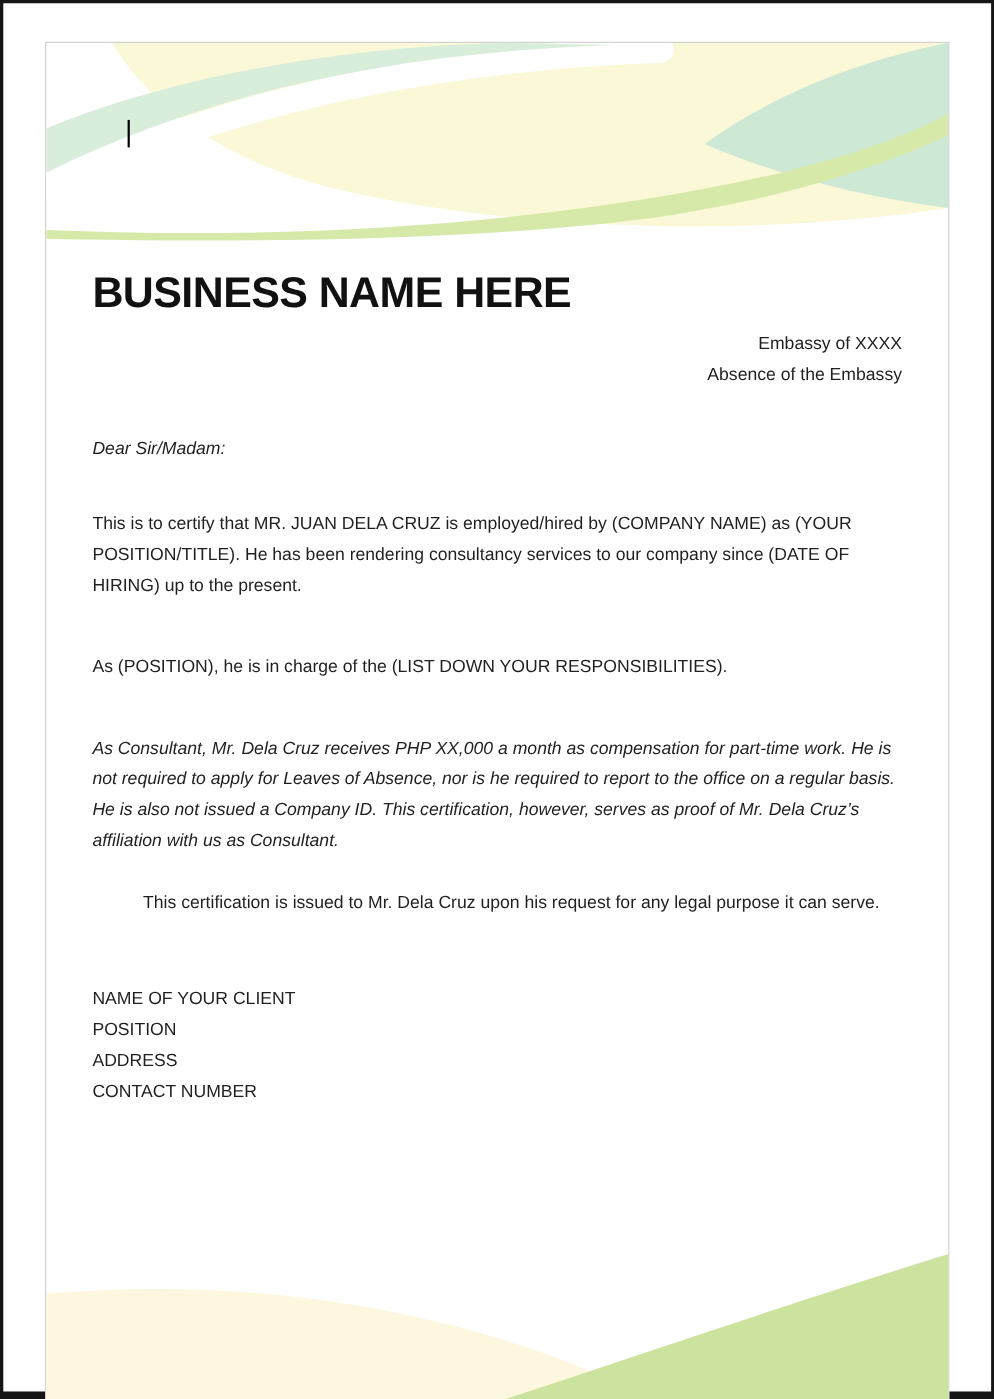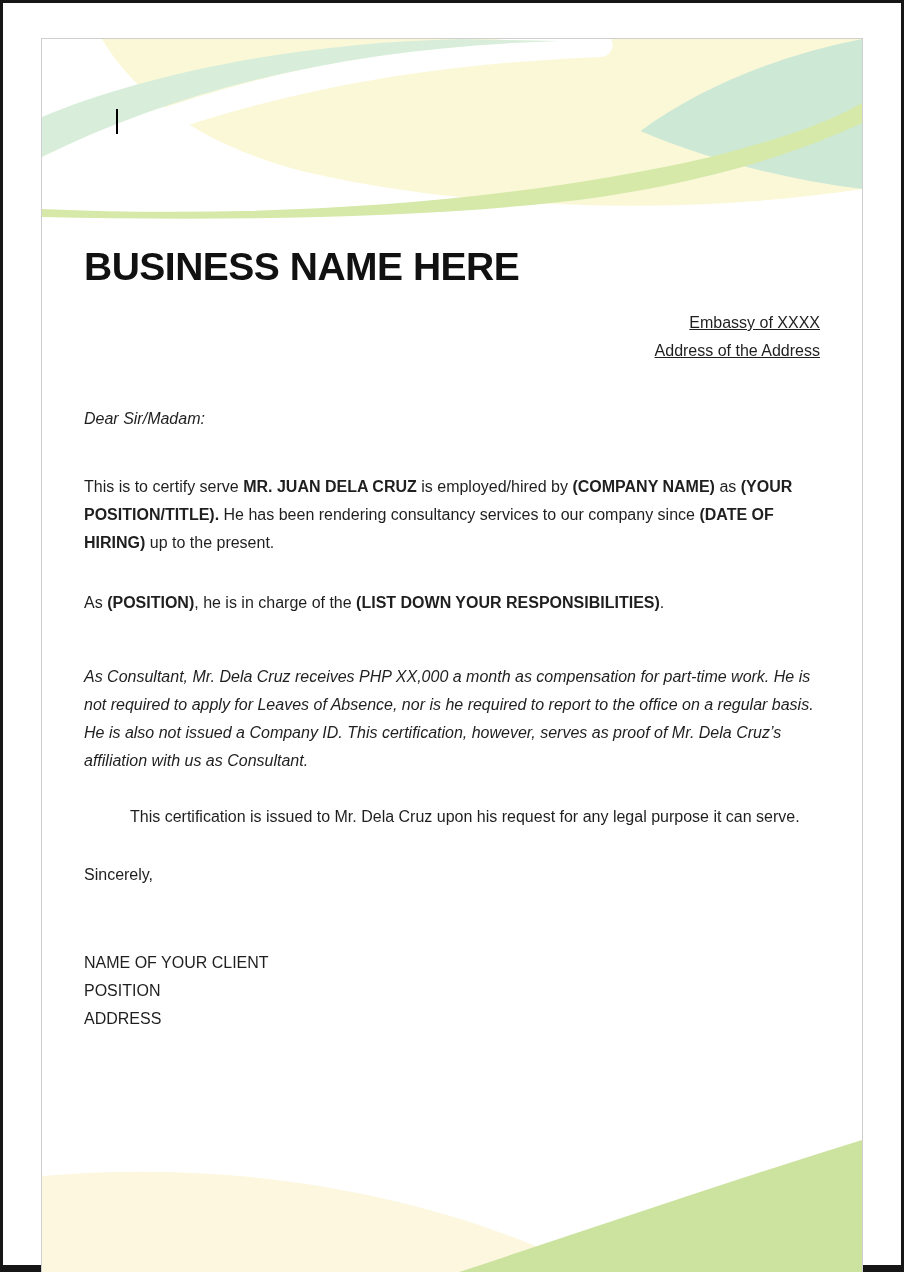--- a/index.html
+++ b/index.html
@@ -45,25 +45,25 @@
     line-height: 28px;
   }
   h1.business-name {
     margin-top: 26px;
     font-size: 39px;
     line-height: 44px;
     font-weight: bold;
     letter-spacing: -0.5px;
     color: #111111;
   }
-  .recipient { text-align: right; margin-top: 20px; text-decoration: underline; }
+  .recipient { text-align: right; margin-top: 10px; }
   .salutation { margin-top: 40px; font-style: italic; }
-  .para b { font-weight: bold; }
+  .para b { font-weight: normal; }
   .p1 { margin-top: 40px; }
-  .p2 { margin-top: 32px; }
+  .p2 { margin-top: 46px; }
   .p3 { margin-top: 46px; font-style: italic; }
   .p4 { margin-top: 28px; margin-left: 46px; }
   .closing { margin-top: 30px; }
   .signature { margin-top: 60px; }
   .signature div { line-height: 28px; }
   .footer-art {
     position: absolute;
     left: 0; right: 0; bottom: 0;
     height: 138px;
     pointer-events: none;
@@ -85,39 +85,39 @@
         <path d="M0 170 C 230 180 470 164 670 118 C 750 98 795 80 822 64 L822 84 C 770 108 690 138 560 158 C 400 180 180 182 0 178 Z" fill="#d6e9a9"></path>
       </svg>
       <span class="caret"></span>
     </div>
 
     <div class="content">
       <h1 class="business-name">BUSINESS NAME HERE</h1>
 
       <div class="recipient">
           <div>Embassy of XXXX</div>
-          <div>Address of the Address</div>
+          <div>Absence of the Embassy</div>
         </div>
 
       <p class="salutation">Dear Sir/Madam:</p>
 
-      <p class="para p1"><span>This is to certify serve </span><b>MR. JUAN DELA CRUZ</b><span> is employed/hired by </span><b>(COMPANY NAME)</b><span> as </span><b>(YOUR POSITION/TITLE).</b><span>  He has been rendering consultancy services to our company since </span><b>(DATE OF HIRING)</b><span> up to the present.</span></p>
+      <p class="para p1"><span>This is to certify that </span><b>MR. JUAN DELA CRUZ</b><span> is employed/hired by </span><b>(COMPANY NAME)</b><span> as </span><b>(YOUR POSITION/TITLE).</b><span>  He has been rendering consultancy services to our company since </span><b>(DATE OF HIRING)</b><span> up to the present.</span></p>
 
       <p class="para p2"><span>As </span><b>(POSITION)</b><span>, he is in charge of the </span><b>(LIST DOWN YOUR RESPONSIBILITIES)</b><span>.</span></p>
 
       <p class="para p3"><span>As Consultant, Mr. Dela Cruz receives PHP XX,000 a month as compensation for part-time work. He is not required to apply for Leaves of Absence, nor is he required to report to the office on a regular basis. He is also not issued a Company ID. This certification, however, serves as proof of Mr. Dela Cruz’s affiliation with us as Consultant.</span></p>
 
       <p class="para p4"><span>This certification is issued to Mr. Dela Cruz upon his request for any legal purpose it can serve.</span></p>
 
-      <p class="closing">Sincerely,</p>
 
       <div class="signature">
           <div>NAME OF YOUR CLIENT</div>
           <div>POSITION</div>
           <div>ADDRESS</div>
+          <div>CONTACT NUMBER</div>
         </div>
     </div>
 
     <div class="footer-art">
       <svg viewBox="0 0 822 138" preserveAspectRatio="none">
         <path d="M0 36 C 160 22 330 42 480 100 C 520 116 560 130 600 138 L0 138 Z" fill="#fdf7e0"></path>
         <path fill-opacity="0.95" d="M822 0 L822 138 L400 138 C 540 92 680 44 822 0 Z" fill="#c9e29b"></path>
       </svg>
     </div>
 

